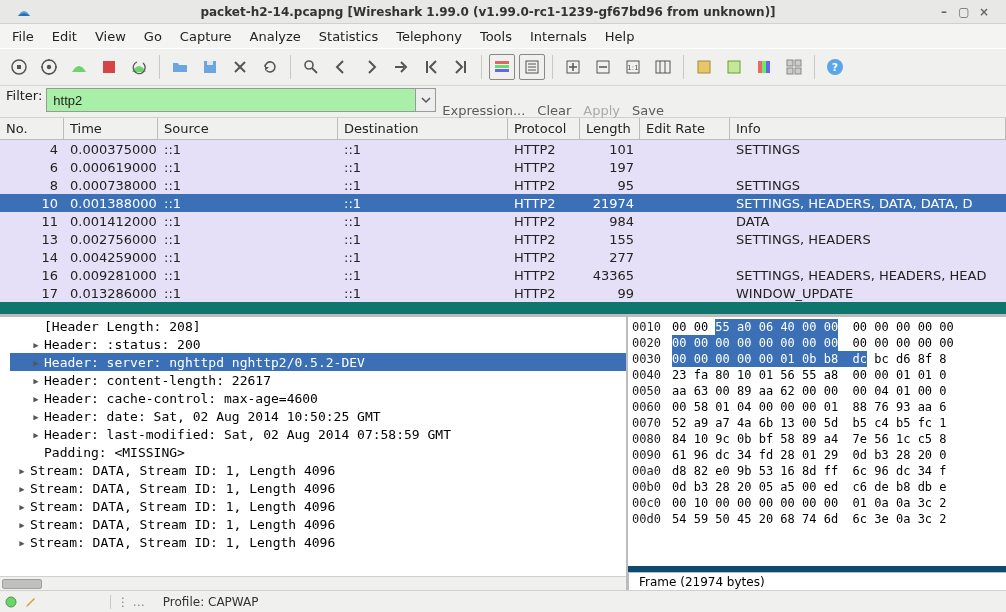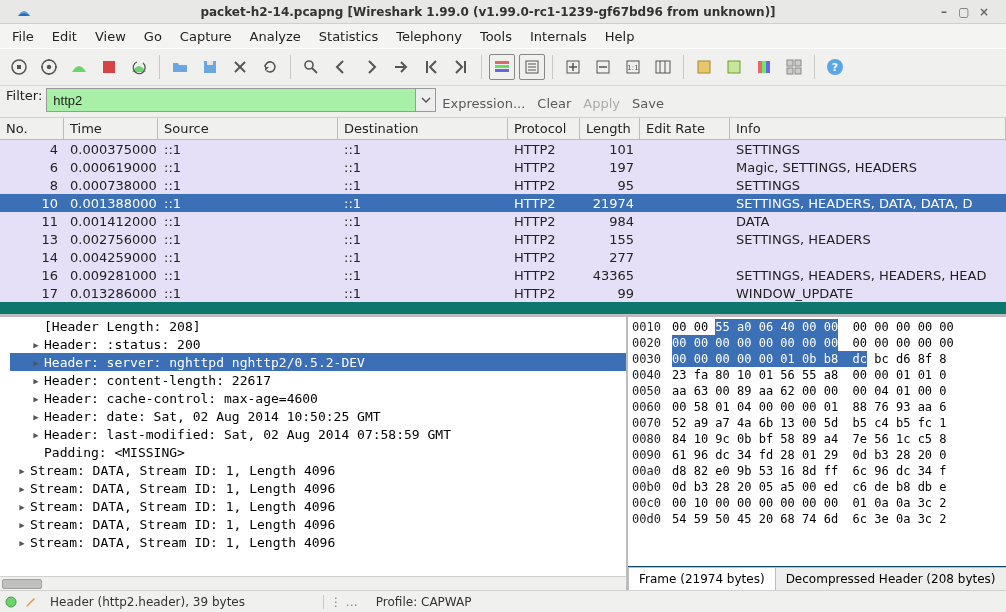--- a/index.html
+++ b/index.html
@@ -12,21 +12,21 @@
 .menu-bar { height: 24px; background: #f4f4f3; display: flex; align-items: center; padding: 0 4px; gap: 2px; font-size: 13px; color: #222; }
 .menu-item { padding: 2px 8px; cursor: default; }
 .toolbar { height: 38px; background: #f0f0ef; display: flex; align-items: center; padding: 2px 6px; gap: 4px; border-top: 1px solid #fff; border-bottom: 1px solid #d8d8d6; }
 .tbtn { width: 26px; height: 26px; display: flex; align-items: center; justify-content: center; border-radius: 2px; cursor: default; }
 .tsep { width: 1px; height: 24px; background: #c8c8c6; margin: 0 3px; }
 .filter-row { height: 32px; background: #f0f0ef; display: flex; align-items: flex-start; padding: 2px 6px; border-bottom: 1px solid #d0d0d0; }
 .filter-label { font-size: 13px; margin-right: 4px; color: #222; }
 .filter-box { flex: 0 0 390px; display: flex; }
 .filter-input { flex: 1; height: 24px; background: #a8f0a8; border: 1px solid #999; padding: 2px 6px; font-size: 13px; color: #222; }
 .filter-drop { width: 20px; height: 24px; border: 1px solid #999; border-left: none; background: #eee; display:flex; align-items:center; justify-content:center; cursor:default; }
-.filter-link { color: #5a5a5a; font-size: 13px; margin: 8px 6px; cursor: default; }
+.filter-link { color: #5a5a5a; font-size: 13px; margin: 15px 6px; cursor: default; }
 .filter-link.disabled { color: #aaa; }
 .packets { flex: 0 0 auto; background: #0f766e; border-bottom: 1px solid #bcbcbc; display:flex; flex-direction:column; }
 .phdr { display: flex; background: #f0f0ef; border-bottom: 1px solid #bcbcbc; height: 22px; font-size: 13px; }
 .phdr > div { border-right: 1px solid #bcbcbc; padding: 2px 6px; color: #222; display:flex; align-items:center; }
 .pbody { height: 174px; overflow: hidden; }
 .prow { display: flex; height: 18px; font-family: "DejaVu Sans", sans-serif; font-size: 13px; align-items:center; }
 .prow > div { padding: 0 6px; white-space: nowrap; overflow: hidden; }
 .prow.lav { background: #e5e0f7; color: #222; }
 .prow.sel { background: #3b6fb6; color: #fff; }
 .c-no { width: 64px; text-align: right; }
@@ -43,21 +43,21 @@
 .trow { height: 18px; display: flex; align-items: center; padding-left: 8px; white-space: nowrap; margin-left: 10px; }
 .trow .tw-expand { width: 12px; display:inline-block; color:#555; }
 .trow.ind1 { padding-left: 22px; }
 .trow.sel { background: #3b6fb6; color: #fff; }
 .hex-pane { flex: 1; background: #fff; display:flex; flex-direction:column; min-width:0; }
 .hex-body { flex:1; overflow:hidden; font-family: "DejaVu Sans Mono","Liberation Mono",monospace; font-size: 12px; line-height: 16px; padding: 2px 4px; white-space: pre; }
 .hex-line { display:flex; }
 .hex-off { width: 40px; color: #222; }
 .hex-b { display:inline-block; }
 .hex-b.hi { background: #3b6fb6; color:#fff; }
-.hex-tabs { display:flex; height: 24px; border-top: 1px solid #0c4a6e; }
+.hex-tabs { display:flex; height: 24px; border-top: 6px solid #0c4a6e; flex-direction: column; }
 .hex-tab { padding: 2px 10px; border: 1px solid #bcbcbc; border-bottom:none; background: #eeeeec; font-size:12px; margin-right:-1px; cursor:default; display:flex; align-items:center; }
 .hex-tab.active { background:#fff; }
 .scroll-x { height: 14px; background:#f0f0ef; border-top:1px solid #d0d0d0; display:flex; align-items:center; }
 .scroll-thumb { height:10px; width:40px; background:#c0c0be; border:1px solid #a0a09e; margin-left:2px; border-radius:2px; }
 .status-bar { height: 22px; background: #f0f0ef; border-top:1px solid #d0d0d0; display:flex; align-items:center; font-size:12px; padding: 0 4px; gap:6px; }
 .status-seg { padding: 0 6px; color:#333; }
 .status-seg.divl { border-left:1px solid #c8c8c6; }
 svg { display:block; }
 </style>
 </head>
@@ -303,21 +303,20 @@
         <div class="c-info">SETTINGS</div>
       </div>
       <div class="prow lav">
         <div class="c-no">6</div>
         <div class="c-time">0.000619000</div>
         <div class="c-src">::1</div>
         <div class="c-dst">::1</div>
         <div class="c-proto">HTTP2</div>
         <div class="c-len">197</div>
         <div class="c-rate"></div>
-        <div class="c-info">Magic, SETTINGS, HEADERS</div>
       </div>
       <div class="prow lav">
         <div class="c-no">8</div>
         <div class="c-time">0.000738000</div>
         <div class="c-src">::1</div>
         <div class="c-dst">::1</div>
         <div class="c-proto">HTTP2</div>
         <div class="c-len">95</div>
         <div class="c-rate"></div>
         <div class="c-info">SETTINGS</div>
@@ -457,17 +456,16 @@
   <span>
       <svg width="14" height="14" viewBox="0 0 14 14">
         <circle cx="7" cy="7" r="5" fill="#6DD36D" stroke="#4A9A4A"></circle>
       </svg>
     </span>
   <span>
       <svg width="14" height="14" viewBox="0 0 14 14">
         <path d="M2 12l2-1 7-7-1-1-7 7z" fill="#D99A3A"></path>
       </svg>
     </span>
-  <span class="status-seg">Header (http2.header), 39 bytes</span>
   <span style="flex:0 0 60px"></span>
   <span class="status-seg divl" style="color:#888">⋮ …</span>
   <span class="status-seg">Profile: CAPWAP</span>
 </div>
 
 </body></html>

